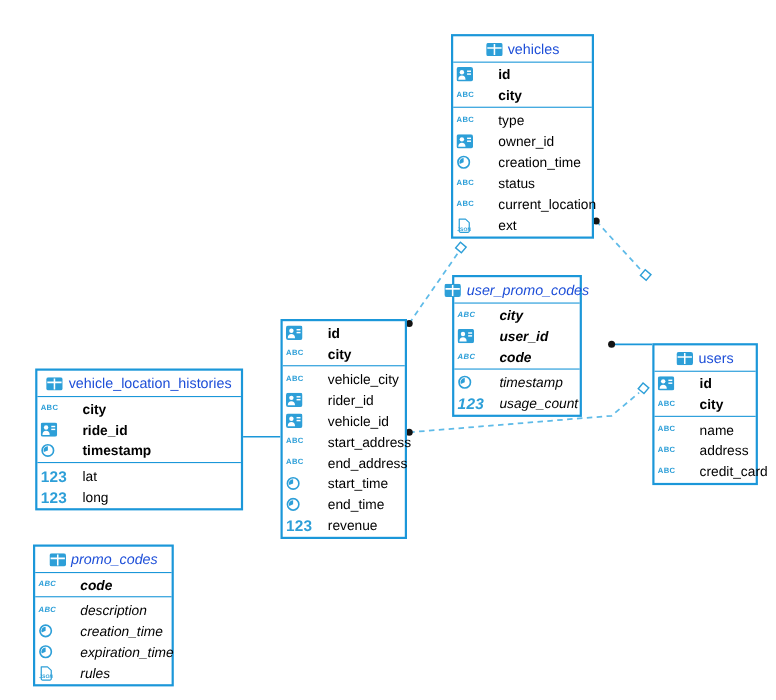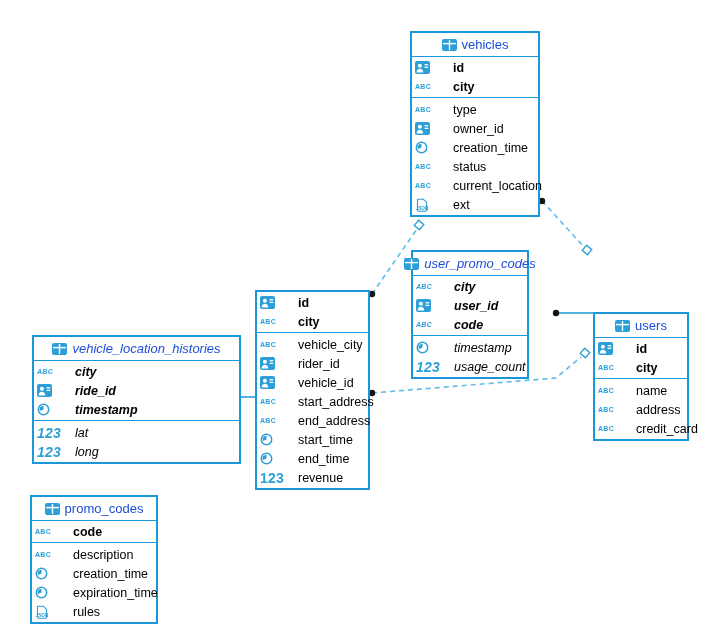--- a/index.html
+++ b/index.html
@@ -313,21 +313,21 @@
             <span>end_time</span>
           </div>
           <div class="col-row">
             <span class="icon-holder">
               <span class="txt-icon num">123</span>
             </span>
             <span>revenue</span>
           </div>
         </div>
       </div>
-      <div class="tbl" style="left: 32px; top: 335px; width: 209px; font-style: italic;">
+      <div class="tbl" style="left: 32px; top: 335px; width: 189px;">
         <div class="tbl-header">
           <span class="icon-holder">
             <svg width="15" height="12" viewBox="0 0 15 12">
               <rect x="0" y="0" width="15" height="12" rx="2" fill="#2d9fd8"></rect>
               <line x1="7.5" y1="1" x2="7.5" y2="11" stroke="#fff" stroke-width="1.4"></line>
               <line x1="1" y1="4.6" x2="14" y2="4.6" stroke="#fff" stroke-width="1.4"></line>
             </svg>
           </span>
           <span>vehicle_location_histories</span>
         </div>
@@ -368,21 +368,21 @@
             <span>lat</span>
           </div>
           <div class="col-row">
             <span class="icon-holder">
               <span class="txt-icon num">123</span>
             </span>
             <span>long</span>
           </div>
         </div>
       </div>
-      <div class="tbl" style="left: 30px; top: 495px; width: 128px;">
+      <div class="tbl" style="left: 30px; top: 495px; width: 128px; font-style: italic;">
         <div class="tbl-header">
           <span class="icon-holder">
             <svg width="15" height="12" viewBox="0 0 15 12">
               <rect x="0" y="0" width="15" height="12" rx="2" fill="#2d9fd8"></rect>
               <line x1="7.5" y1="1" x2="7.5" y2="11" stroke="#fff" stroke-width="1.4"></line>
               <line x1="1" y1="4.6" x2="14" y2="4.6" stroke="#fff" stroke-width="1.4"></line>
             </svg>
           </span>
           <span>promo_codes</span>
         </div>

